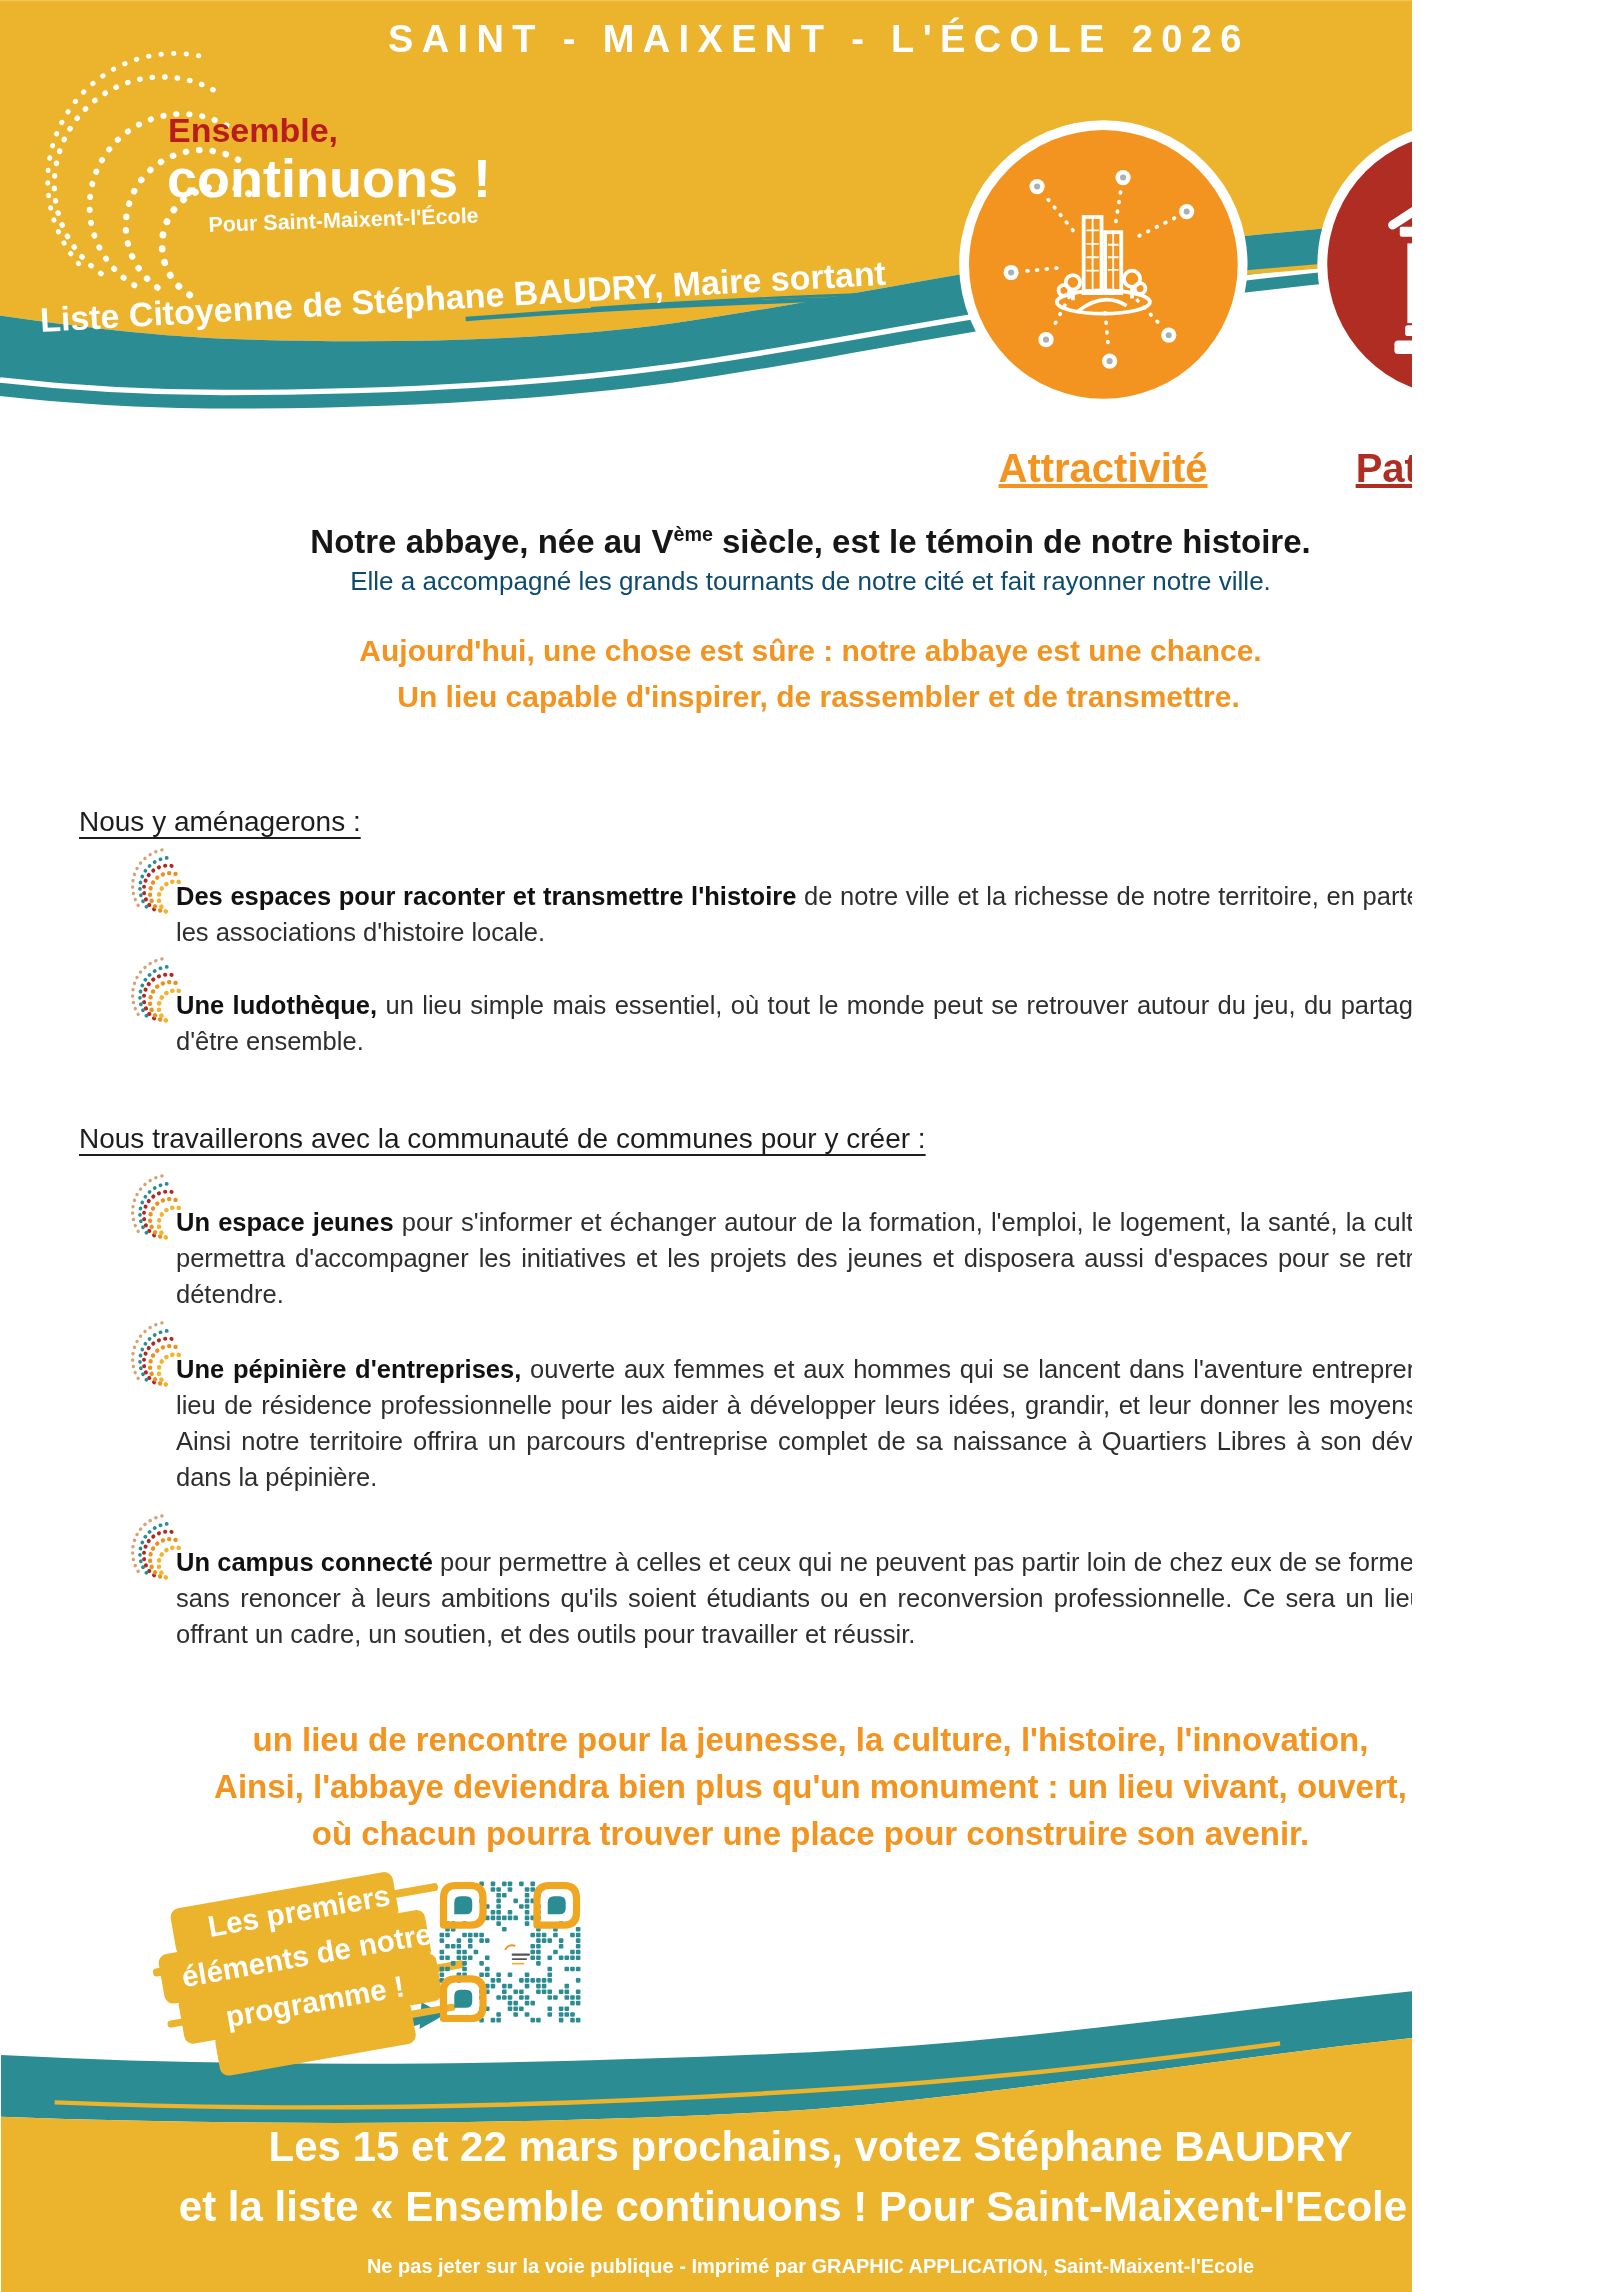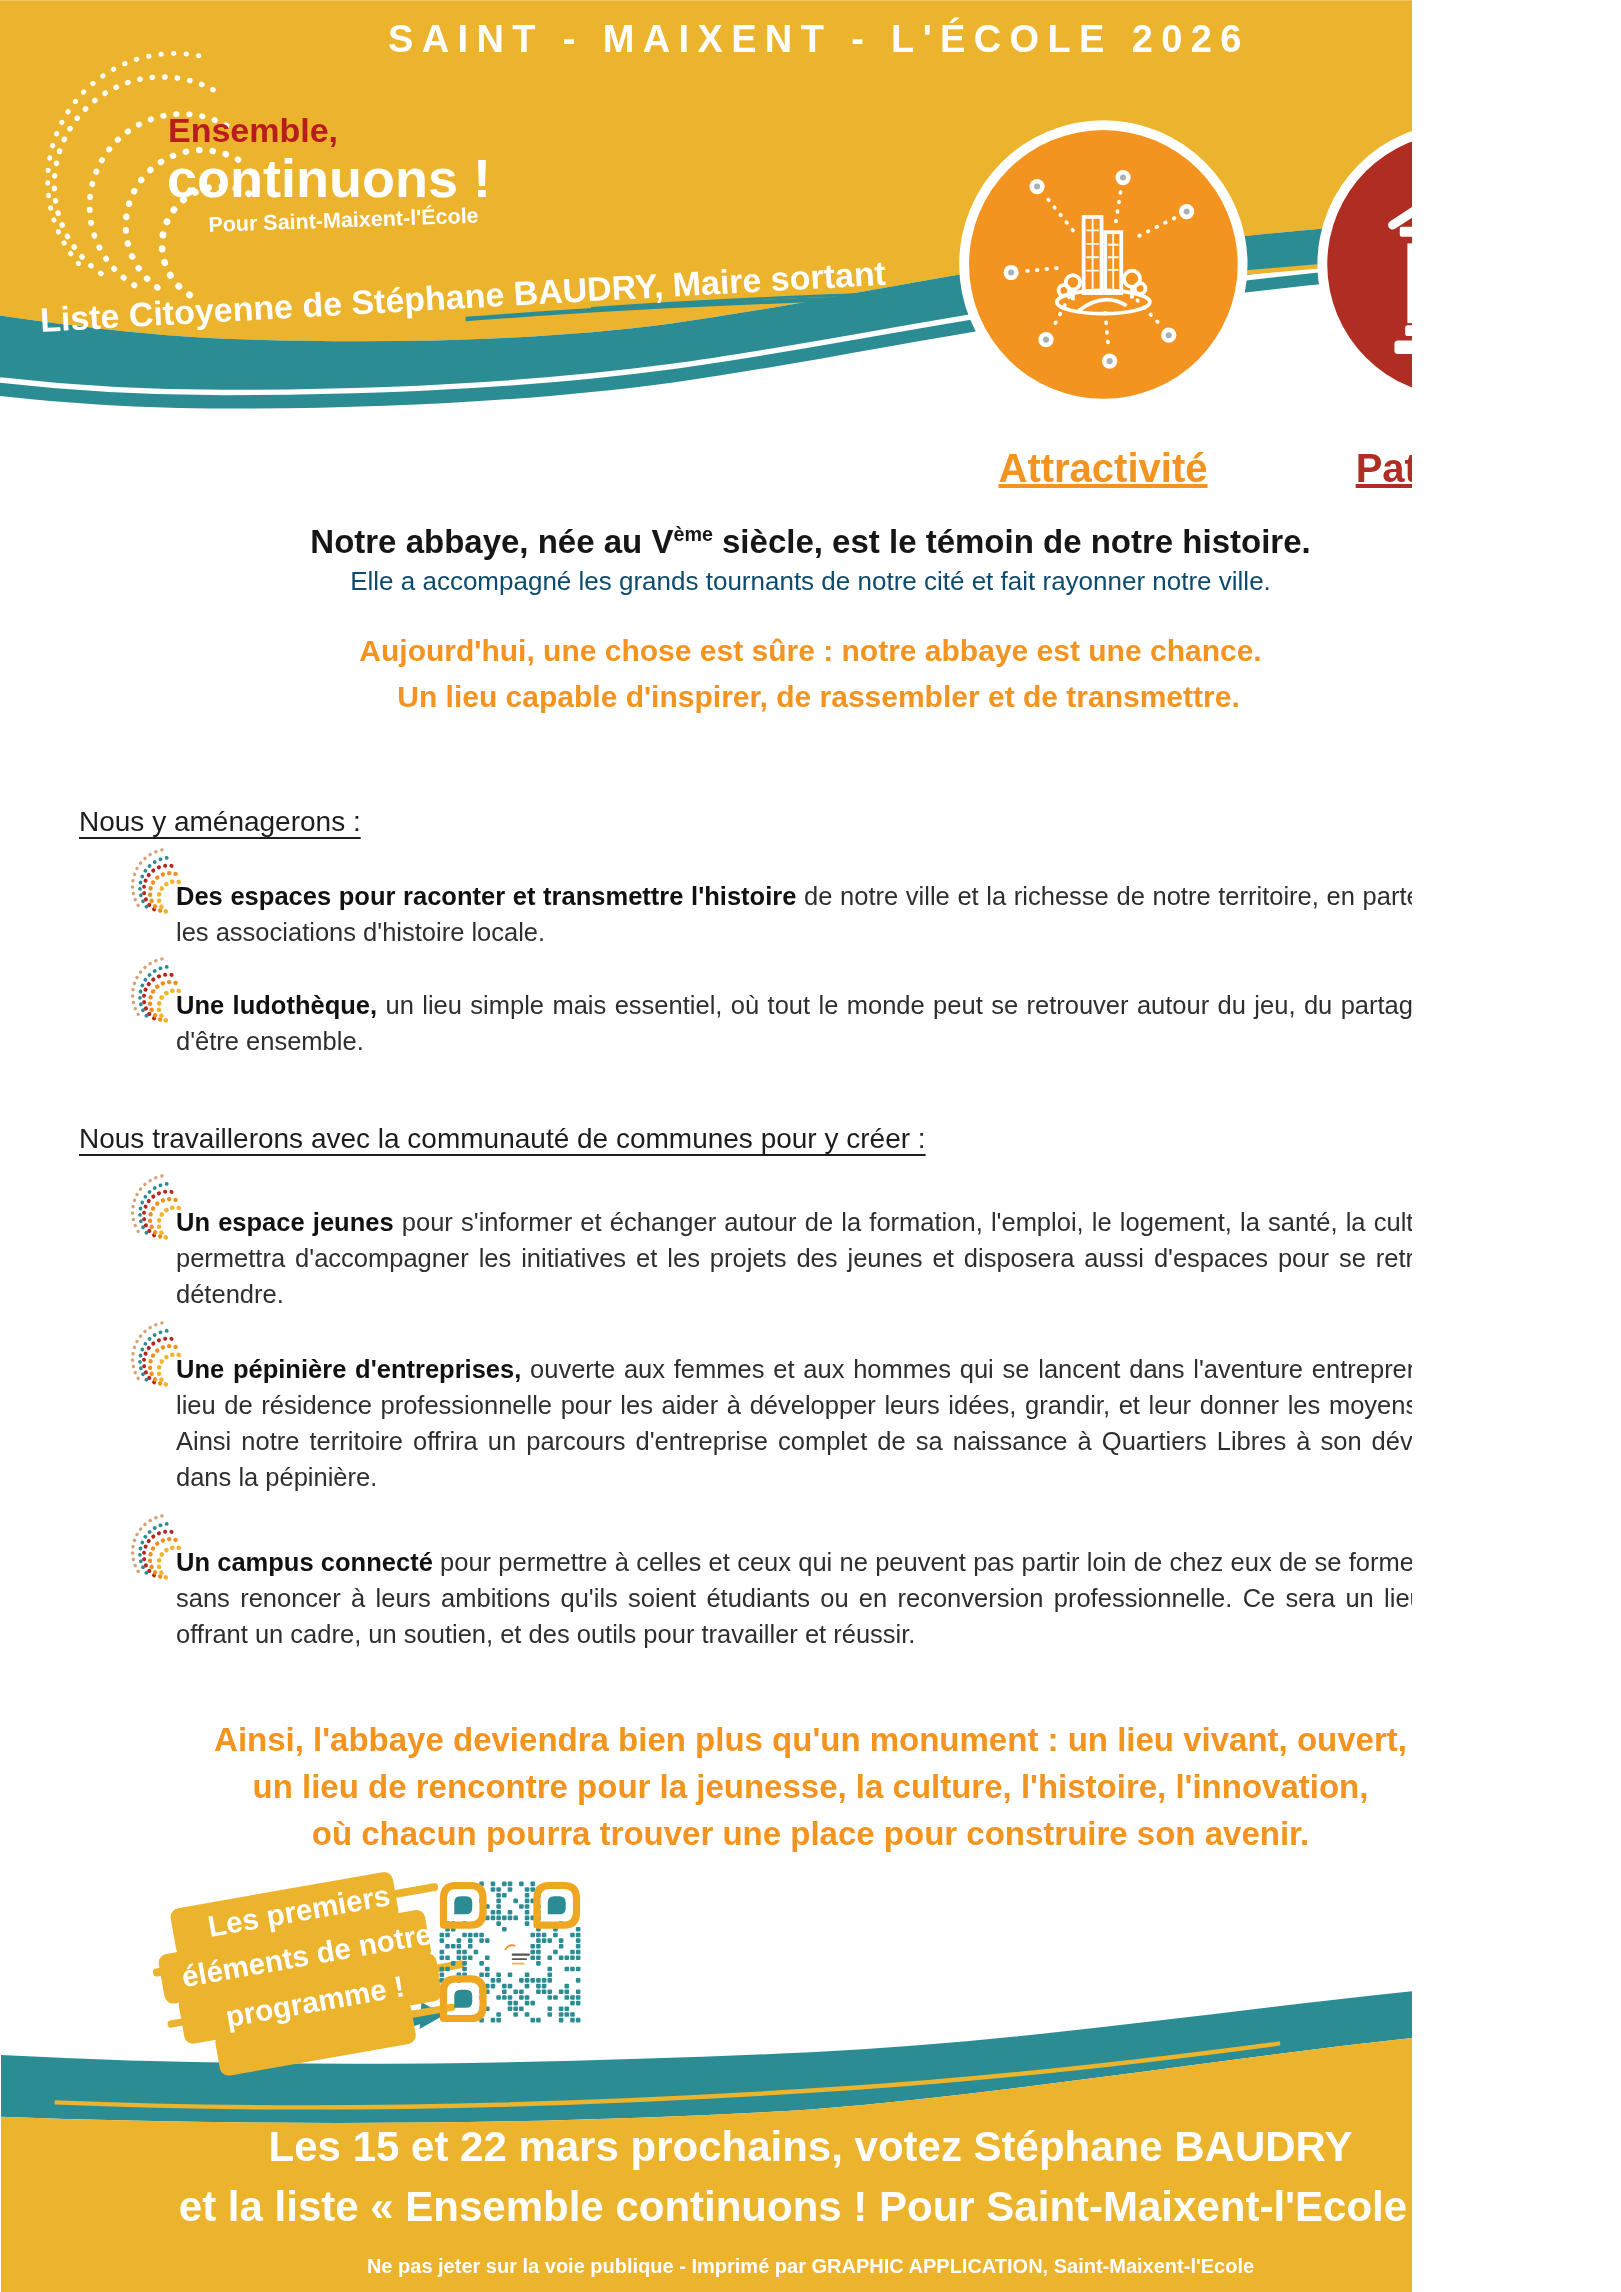--- a/index.html
+++ b/index.html
@@ -206,22 +206,22 @@
         <path d="M56,14 A38,38 0 0 0 33,78" stroke="#2B8D93" stroke-width="4.6" stroke-dasharray="0.2 7.8"></path>
         <path d="M62,24 A30,30 0 0 0 43,80" stroke="#B3281E" stroke-width="5" stroke-dasharray="0.2 7.8"></path>
         <path d="M67,34 A22,22 0 0 0 53,82" stroke="#EE8F1F" stroke-width="5.4" stroke-dasharray="0.2 7.8"></path>
         <path d="M71,44 A15,15 0 0 0 62,84" stroke="#F3B32A" stroke-width="5.6" stroke-dasharray="0.2 7.8"></path>
       </g>
     </svg>
     <p><b>Un campus connecté</b><span> pour permettre à celles et ceux qui ne peuvent pas partir loin de chez eux de se former à distance sans renoncer à leurs ambitions qu'ils soient étudiants ou en reconversion professionnelle. Ce sera un lieu ressource offrant un cadre, un soutien, et des outils pour travailler et réussir.</span></p>
   </div>
 
   <div class="abs center conclusion txt">
+    <div>un lieu de rencontre pour la jeunesse, la culture, l'histoire, l'innovation,</div>
     <div>Ainsi, l'abbaye deviendra bien plus qu'un monument : un lieu vivant, ouvert,</div>
-    <div>un lieu de rencontre pour la jeunesse, la culture, l'histoire, l'innovation,</div>
     <div>où chacun pourra trouver une place pour construire son avenir.</div>
   </div>
 
   <div class="abs brush-wrap txt">
     <svg class="abs" style="left:0;top:0;" width="309" height="206" viewBox="0 0 345 230">
       <g fill="#ECB32D">
         <rect x="30" y="8" width="252" height="54" rx="10"></rect>
         <rect x="8" y="56" width="302" height="56" rx="10"></rect>
         <rect x="22" y="106" width="292" height="54" rx="10"></rect>
         <rect x="55" y="154" width="222" height="48" rx="10"></rect>

